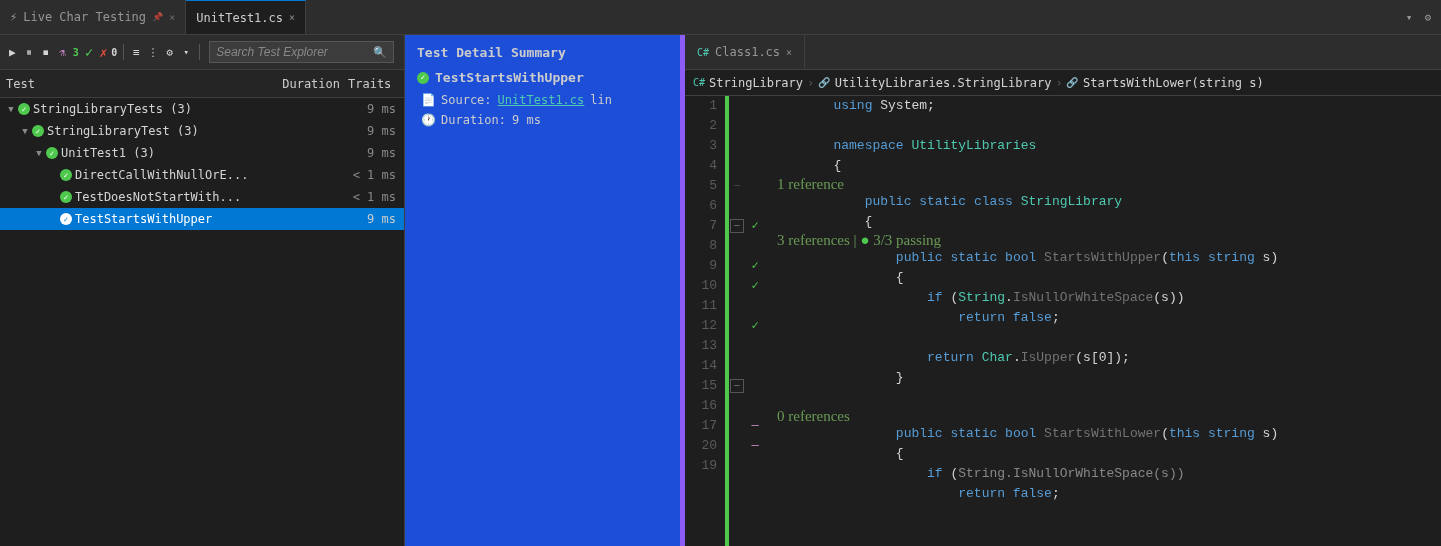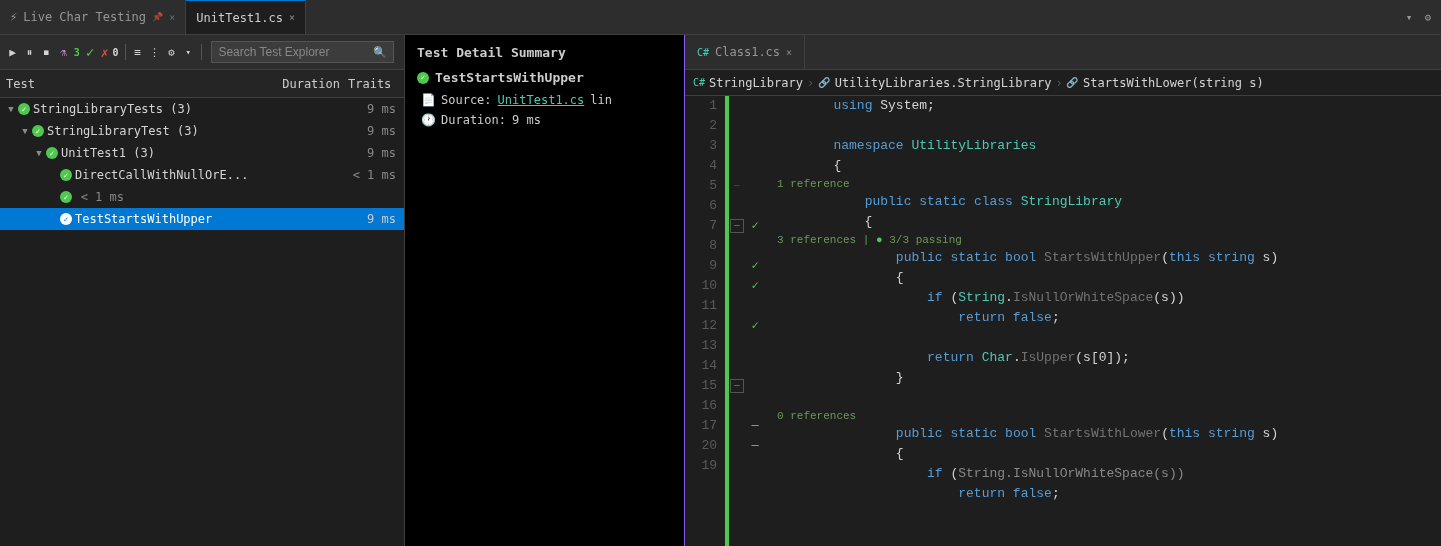--- a/index.html
+++ b/index.html
@@ -120,20 +120,21 @@
       padding: 0 6px;
     }
     .search-input {
       background: transparent;
       border: none;
       outline: none;
       color: #d4d4d4;
       font-size: 12px;
       flex: 1;
       font-family: 'Segoe UI', sans-serif;
+      font-style: italic;
     }
     .search-input::placeholder { color: #888; }
 
     
     .te-headers {
       display: flex;
       height: 28px;
       align-items: center;
       background: #252526;
       border-bottom: 1px solid #3f3f3f;
@@ -221,22 +222,22 @@
       font-size: 12px;
       color: #888;
       flex-shrink: 0;
     }
     .tree-item.selected .item-duration { color: #cccccc; }
 
     
     .detail-panel {
       width: 280px;
       flex-shrink: 0;
-      background: #000000;
-      border-right: 1px solid #8b5cf6;
+      background: #1d4ed8;
+      border-right: 5px solid #8b5cf6;
       padding: 10px 12px;
       overflow-y: auto;
     }
     .detail-title {
       font-size: 13px;
       font-weight: bold;
       color: #cccccc;
       margin-bottom: 10px;
     }
     .detail-test-name {
@@ -375,21 +376,22 @@
 
     
     .kw { color: #569cd6; }
     .type { color: #4ec9b0; }
     .method { color: #737373; }
     .ns { color: #4ec9b0; }
 
     
     .ref-info {
       color: #6a9955;
-      font-size: 11px;
+      font-size: 15px;
+      font-family: Liberation Serif, serif;
     }
 
     
     .fold-btn {
       width: 14px;
       height: 14px;
       border: 1px solid #555;
       display: inline-flex;
       align-items: center;
       justify-content: center;
@@ -499,20 +501,21 @@
         <span class="chevron"></span>
         <div class="check-circle">✓</div>
         <span class="item-name"> DirectCallWithNullOrE...</span>
         <span class="item-duration">&lt; 1 ms</span>
       </div>
 
       <div class="tree-item">
         <span class="indent" style="width:42px;"></span>
         <span class="chevron"></span>
         <div class="check-circle">✓</div>
+        <span class="item-name"> TestDoesNotStartWith...</span>
         <span class="item-duration">&lt; 1 ms</span>
       </div>
 
       <div class="tree-item selected">
         <span class="indent" style="width:42px;"></span>
         <span class="chevron"></span>
         <div class="check-circle-selected">✓</div>
         <span class="item-name"> TestStartsWithUpper</span>
         <span class="item-duration">9 ms</span>
       </div>

